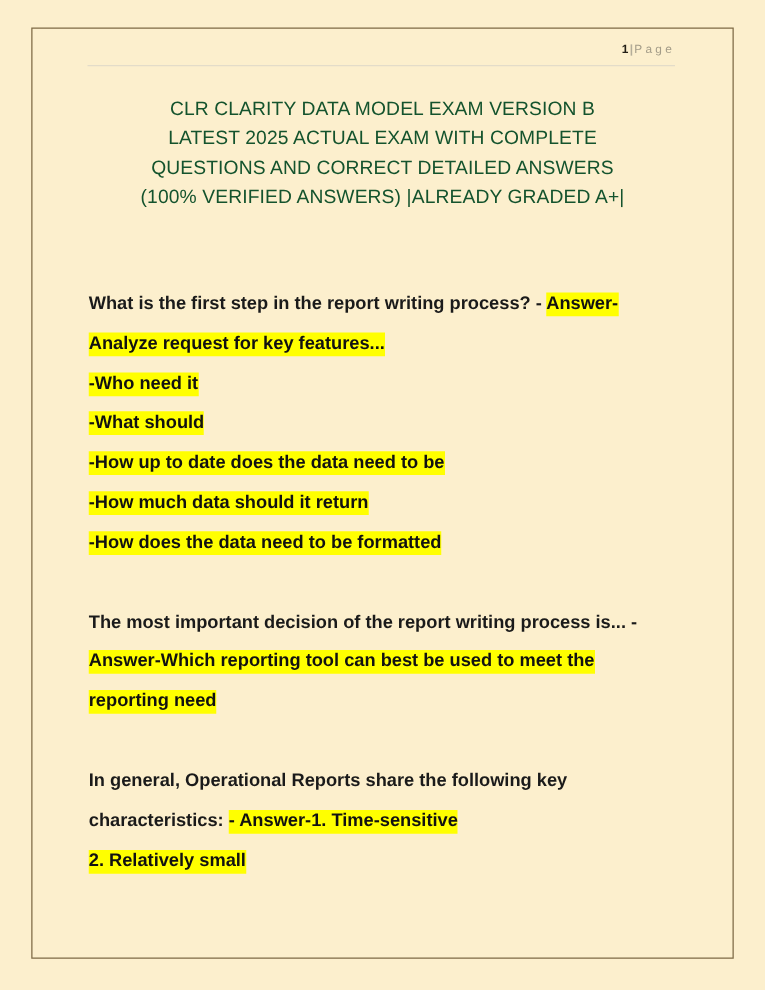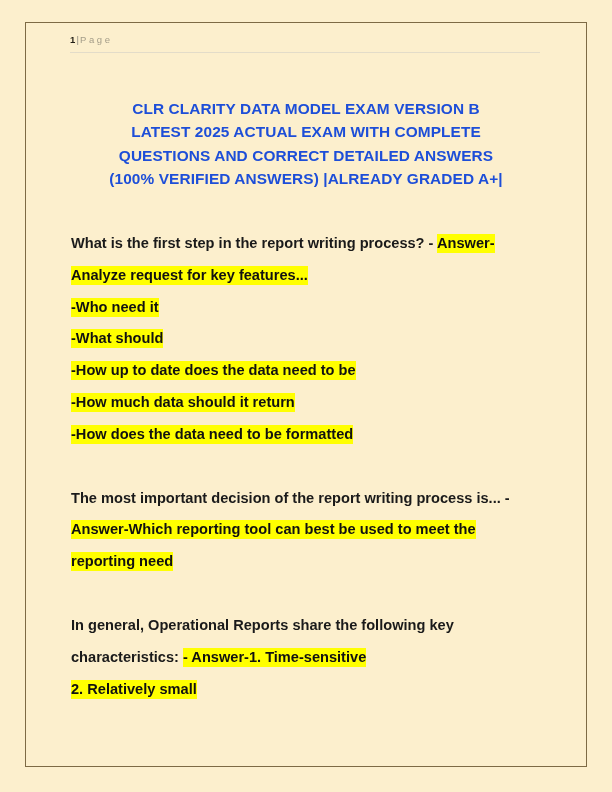--- a/index.html
+++ b/index.html
@@ -41,20 +41,21 @@
     left: 70px;
     top: 33px;
     width: 470px;
     height: 20px;
   }
   .page-header .hdr-line {
     font-size: 9.5px;
     color: #8a8578;
     white-space: nowrap;
     line-height: 14px;
+    text-align: right;
   }
   .page-header .hdr-num {
     font-weight: bold;
     color: #231f16;
     letter-spacing: 0;
   }
   .page-header .hdr-sep {
     color: #b4ad99;
     font-weight: bold;
     padding: 0 1px;
@@ -72,26 +73,25 @@
     background: #e3dcc9;
   }
 
   
   .doc-title {
     position: absolute;
     left: 56px;
     top: 76px;
     width: 500px;
     text-align: center;
-    color: #1d4ed8;
-    font-weight: bold;
+    color: #14532d;
+    font-weight: normal;
     font-size: 15.4px;
     line-height: 23.3px;
     letter-spacing: 0.1px;
-    margin-top: 21px;
   }
 
   
   .doc-body {
     position: absolute;
     left: 71px;
     top: 228px;
     width: 462px;
     font-weight: bold;
   }

